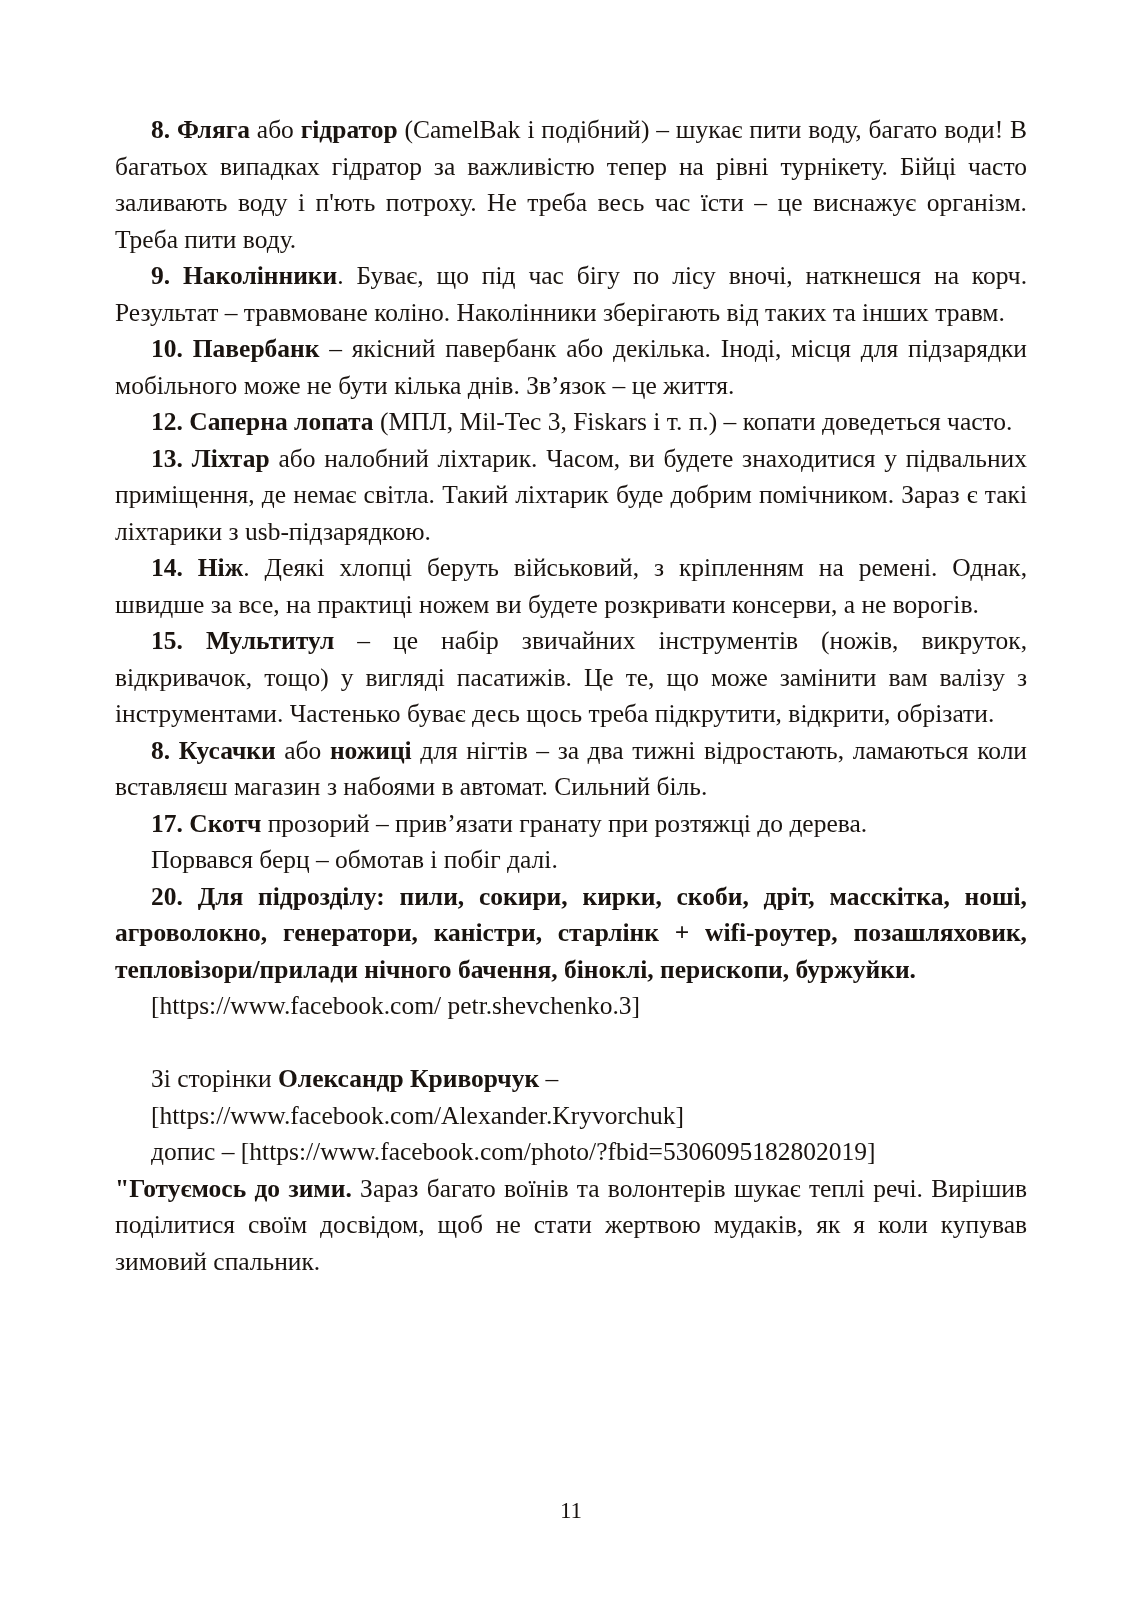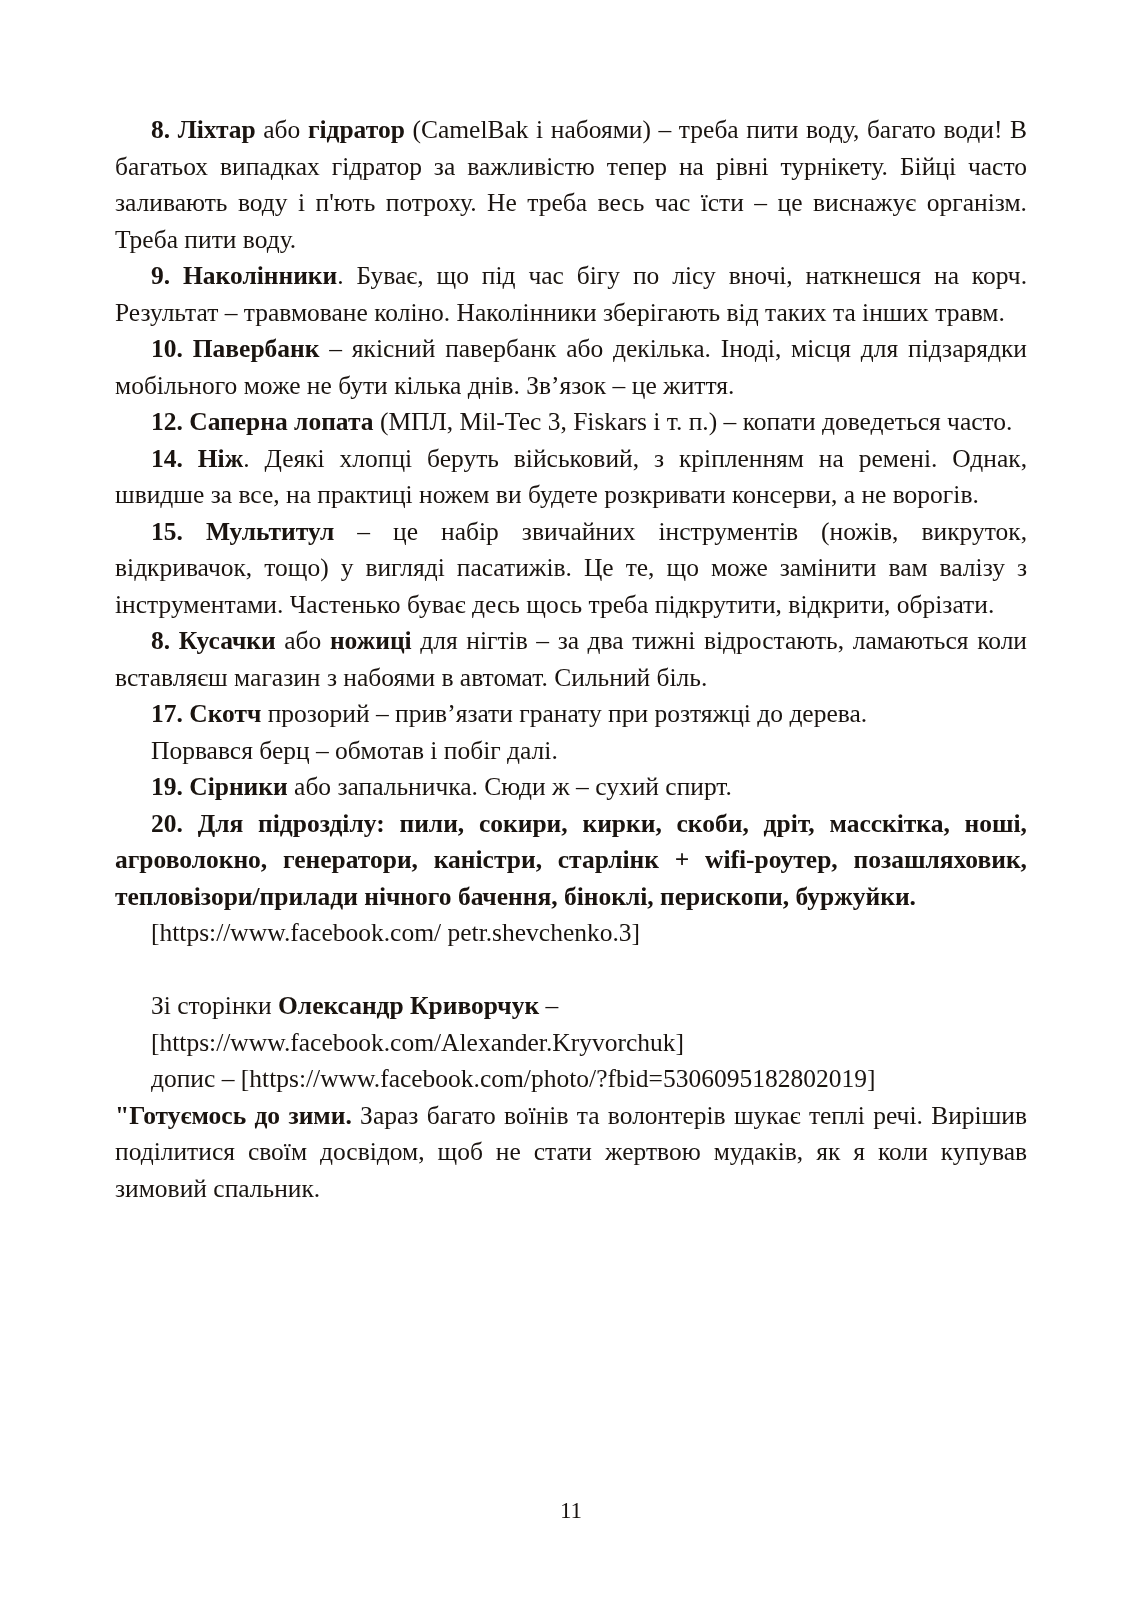--- a/index.html
+++ b/index.html
@@ -77,42 +77,42 @@
   
   .nowrap { white-space: nowrap; }
 </style>
 </head>
 <body>
 
 <div class="page">
 
   <div class="content">
 
-    <p class="para"><b>8.</b> <b>Ліхтар</b><span> або </span><b>гідратор</b><span> (CamelBak і набоями) – треба пити воду, багато води! В багатьох випадках гідратор за важливістю тепер на рівні турнікету. Бійці часто заливають воду і п'ють потроху. Не треба весь час їсти – це виснажує організм. Треба пити воду.</span></p>
+    <p class="para"><b>8.</b> <b>Фляга</b><span> або </span><b>гідратор</b><span> (CamelBak і подібний) – шукає пити воду, багато води! В багатьох випадках гідратор за важливістю тепер на рівні турнікету. Бійці часто заливають воду і п'ють потроху. Не треба весь час їсти – це виснажує організм. Треба пити воду.</span></p>
 
     <p class="para"><b>9.</b> <b>Наколінники</b><span>. Буває, що під час бігу по лісу вночі, наткнешся на корч. Результат – травмоване коліно. Наколінники зберігають від таких та інших травм.</span></p>
 
     <p class="para"><b>10.</b> <b>Павербанк</b><span> – якісний павербанк або декілька. Іноді, місця для підзарядки мобільного може не бути кілька днів. Зв’язок – це життя.</span></p>
 
 
     <p class="para"><b>12.</b> <b>Саперна лопата</b><span> (МПЛ, Mil-Tec 3, Fiskars і т. п.) – копати доведеться часто.</span></p>
 
+    <p class="para"><b>13.</b> <b>Ліхтар</b><span> або налобний ліхтарик. Часом, ви будете знаходитися у підвальних приміщення, де немає світла. Такий ліхтарик буде добрим помічником. Зараз є такі ліхтарики з usb-підзарядкою.</span></p>
 
     <p class="para"><b>14.</b> <b>Ніж</b><span>. Деякі хлопці беруть військовий, з кріпленням на ремені. Однак, швидше за все, на практиці ножем ви будете розкривати консерви, а не ворогів.</span></p>
 
     <p class="para"><b>15.</b> <b>Мультитул</b><span> – це набір звичайних інструментів (ножів, викруток, відкривачок, тощо) у вигляді пасатижів. Це те, що може замінити вам валізу з інструментами. Частенько буває десь щось треба підкрутити, відкрити, обрізати.</span></p>
 
     <p class="para"><b>8.</b> <b>Кусачки</b><span> або </span><b>ножиці</b><span> для нігтів – за два тижні відростають, ламаються коли вставляєш магазин з набоями в автомат. Сильний біль.</span></p>
 
     <p class="para"><b>17.</b> <b>Скотч</b><span> прозорий – прив’язати гранату при розтяжці до дерева.</span></p>
 
     <p class="para"><span>Порвався берц – обмотав і побіг далі.</span></p>
 
 
-    <p class="para"><b>19.</b> <b>Сірники</b><span> або запальничка. Сюди ж – сухий спирт.</span></p>
 
     <p class="para"><b>20.</b> <b>Для підрозділу: пили, сокири, кирки, скоби, дріт, масскітка, ноші, агроволокно, генератори, каністри, старлінк + wifi-роутер, позашляховик, тепловізори/прилади нічного бачення, біноклі, перископи, буржуйки.</b></p>
 
 
     <p class="para right-line"><span class="nowrap">[https://www.facebook.com/ petr.shevchenko.3]</span></p>
 
     <div class="spacer-line"></div>
 
     <p class="para right-line"><span>Зі сторінки </span><b>Олександр Криворчук</b><span> –</span></p>
 

